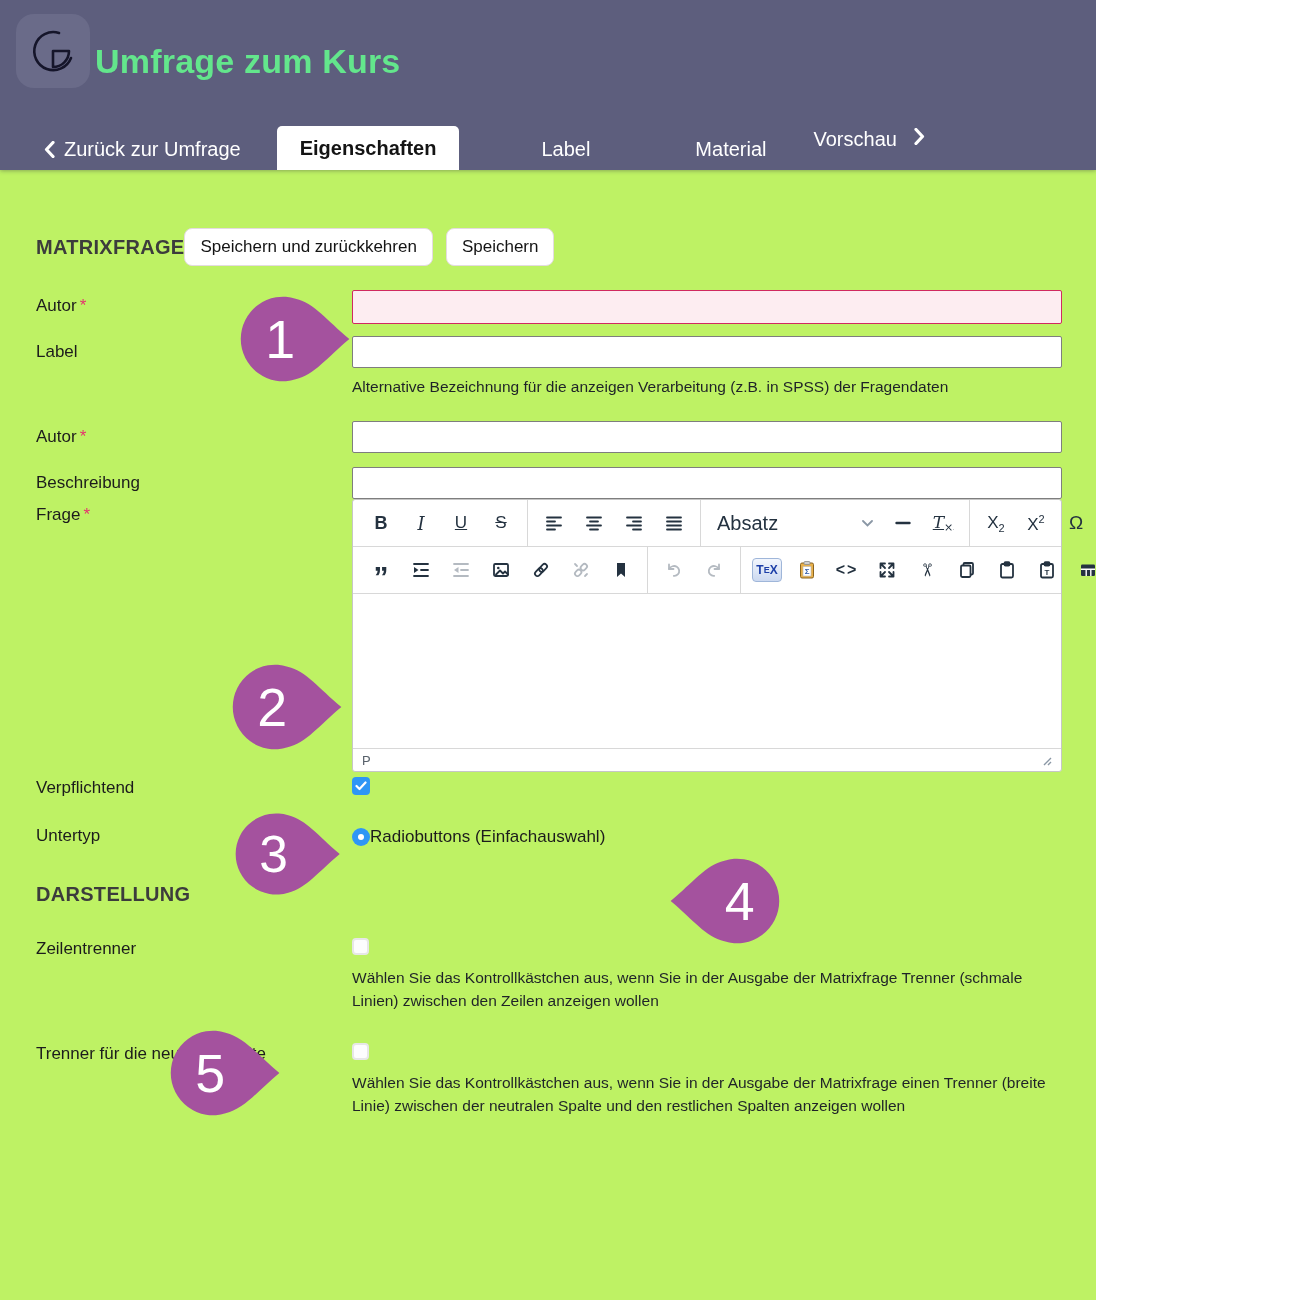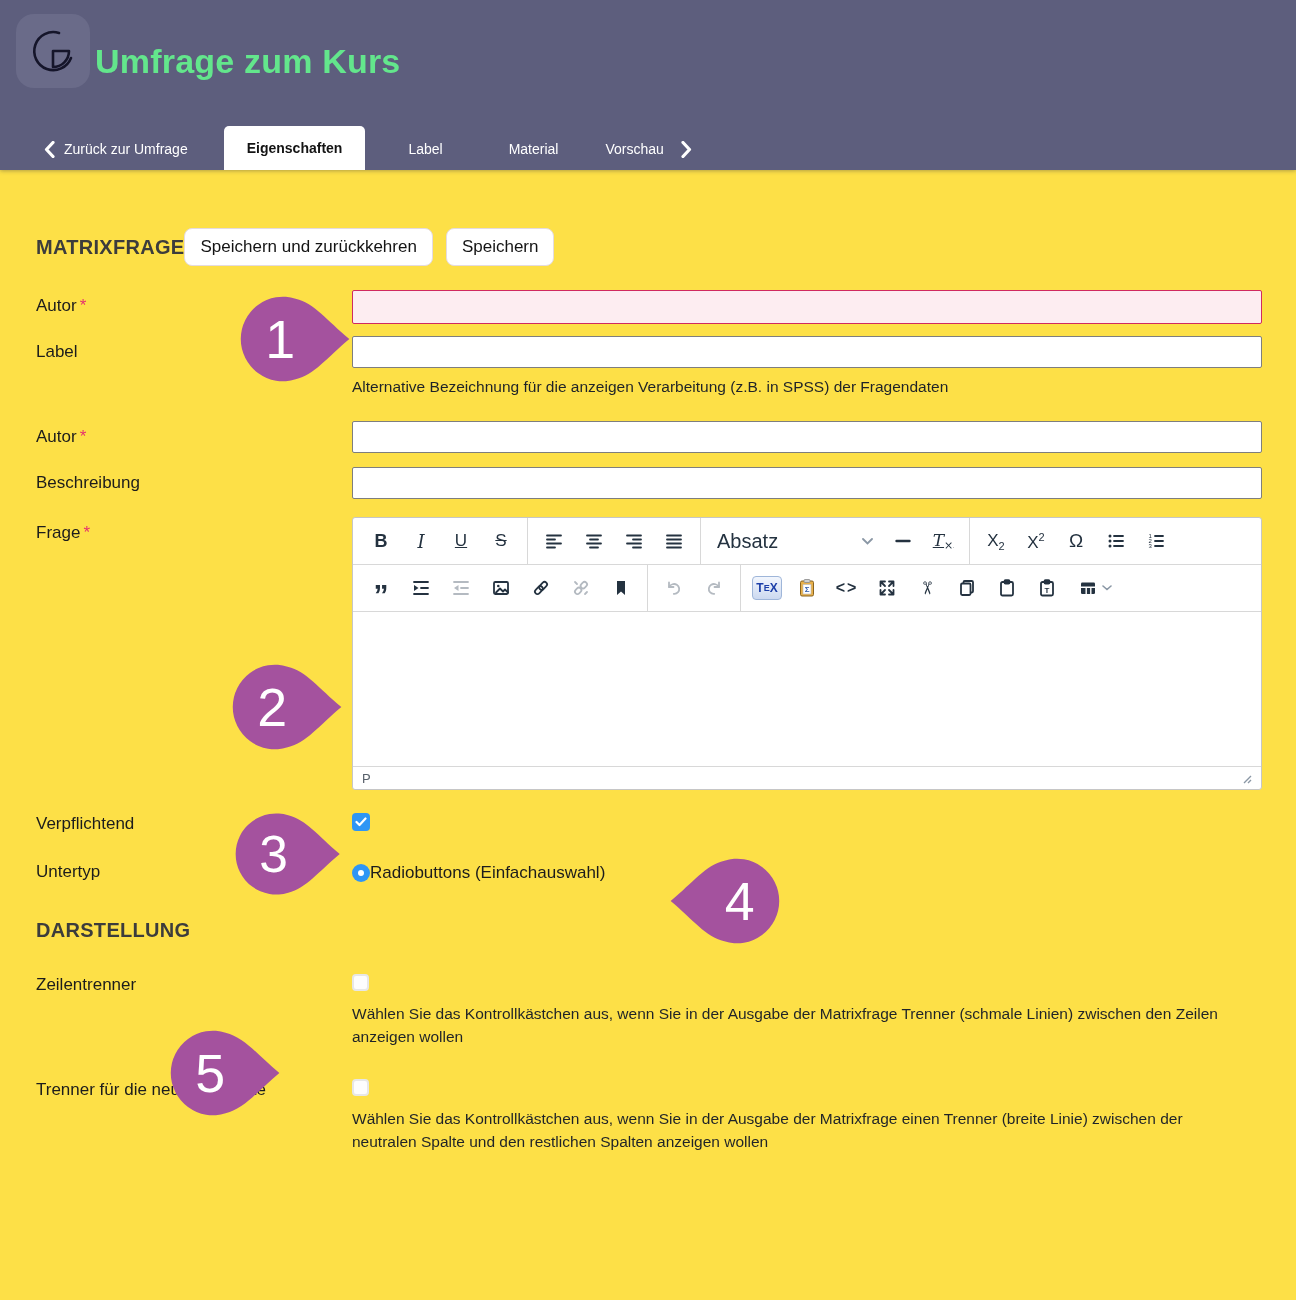--- a/index.html
+++ b/index.html
@@ -1,30 +1,30 @@
 <!DOCTYPE html>
 <html lang="de"><head>
 <meta charset="utf-8">
 <style>
   * { margin:0; padding:0; box-sizing:border-box; }
   html,body { background:#fff; }
   body { font-family:"Liberation Sans","DejaVu Sans",sans-serif; color:#1c1c1c; }
-  .screen { position:relative; width:1296px; height:1300px; background:#fde047; overflow:hidden; }
+  .screen { position:relative; width:1096px; height:1300px; background:#bef264; overflow:hidden; }
 
   
   .header { position:relative; height:170px; background:#5d5e7d; box-shadow:0 1px 4px rgba(40,40,60,.35); }
   .logo { position:absolute; left:16px; top:14px; width:74px; height:74px; border-radius:18px;
           background:#6a6b89; display:flex; align-items:center; justify-content:center; }
   .app-title { position:absolute; left:95px; top:42px; font-size:34px; font-weight:700; color:#63e68c; letter-spacing:.2px; }
-  .nav { position:absolute; left:0; right:0; bottom:0; height:42px; display:flex; align-items:stretch; font-size:14px; color:#fff; }
+  .nav { position:absolute; left:0; right:0; bottom:0; height:42px; display:flex; align-items:stretch; font-size:20px; color:#fff; }
   .back-link { display:flex; align-items:center; gap:9px; margin-left:40px; padding:0 4px; cursor:pointer; white-space:nowrap; }
-  .tabs { display:flex; margin-left:22px; }
+  .tabs { display:flex; margin-left:22px;gap:39px; }
   .tab { display:flex; align-items:center; padding:0 23px; margin:0 10px; cursor:pointer; white-space:nowrap; }
   .tab.active { background:#fff; color:#141414; font-weight:600; border-radius:5px 5px 0 0; margin-top:-2px; }
-  .preview { display:flex; align-items:center; gap:17px; padding:0 4px; margin-left:10px; cursor:pointer; white-space:nowrap; }
+  .preview { display:flex; gap:17px; padding:0 4px; margin-left:10px; cursor:pointer; white-space:nowrap; }
 
   
   .content { position:relative; padding:0 34px 30px 36px; }
   .page-head { display:flex; align-items:center; margin-top:58px; }
   .section-title { font-size:20px; font-weight:700; color:#3c3c3c; letter-spacing:.3px; }
   .actions { display:flex; gap:13px; }
   .btn { background:#fff; border:1px solid #e4dbe0; border-radius:8px; padding:8px 15px; font-size:17px;
          font-family:inherit; color:#141414; cursor:pointer; }
 
   .row { display:flex; align-items:flex-start; }
@@ -74,21 +74,21 @@
   .radio { width:18px; height:18px; border-radius:50%; flex:0 0 18px; }
   .radio.on { background:#2e96f5; position:relative; }
   .radio.on::after { content:""; position:absolute; left:6px; top:6px; width:6px; height:6px; border-radius:50%; background:#fff; }
   .radio.off { background:#fff; border:2px solid #d9d9d9; }
 
   
   .ann { position:absolute; pointer-events:none; z-index:20; }
   .ann text { fill:#fff; font-family:"Liberation Sans","DejaVu Sans",sans-serif; font-size:56px; }
 
   .mt24{margin-top:24px}.mt12{margin-top:12px}.mt23{margin-top:23px}.mt14{margin-top:14px}
-  .mt18{margin-top:18px}.mt22{margin-top:22px}.mt28{margin-top:28px}.mt27{margin-top:27px}.mt26{margin-top:26px}
+  .mt18{}.mt22{margin-top:22px}.mt28{margin-top:28px}.mt27{margin-top:27px}.mt26{margin-top:26px}
   .sec2 { margin-top:30px; }
 </style>
 </head>
 <body>
 
 <div class="screen">
 
   <div class="header">
     <div class="logo">
       <svg width="48" height="48" viewBox="0 0 48 48">

